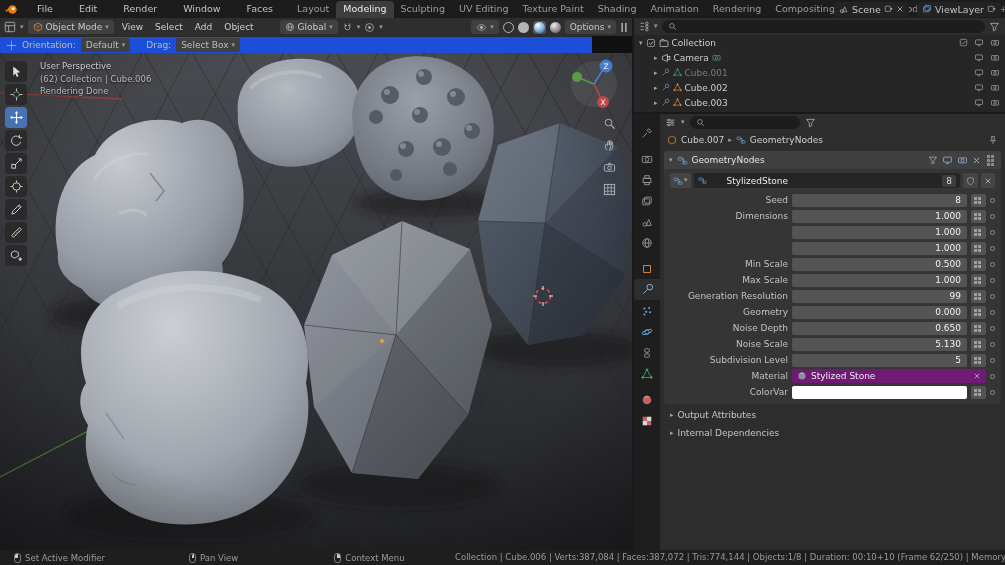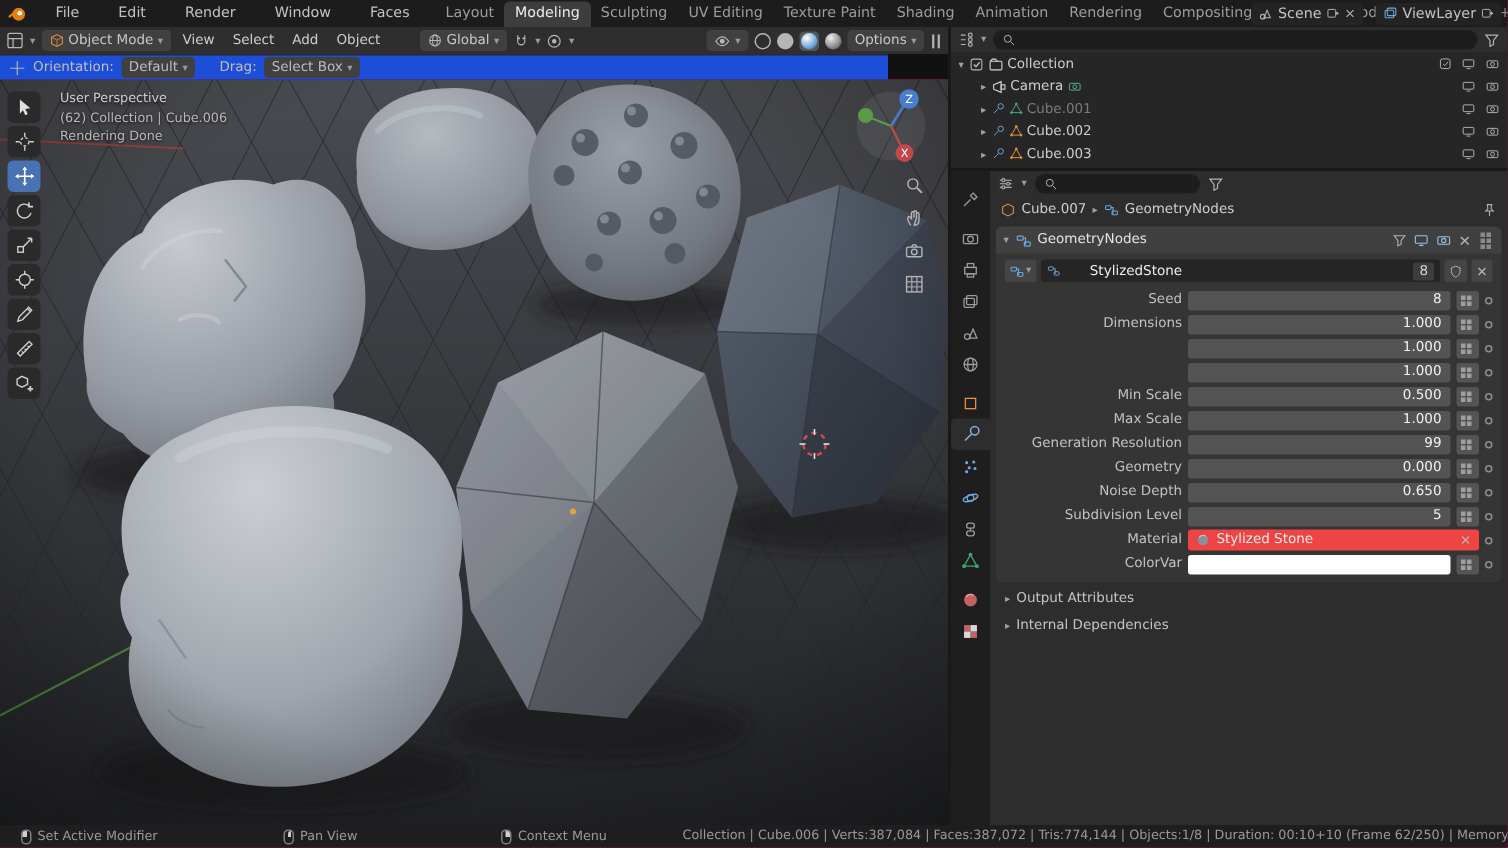--- a/index.html
+++ b/index.html
@@ -56,21 +56,21 @@
 #ngrow{display:flex;align-items:center;gap:3px;margin:4px 6px 5px;height:15px;}
 .ngbtn{height:15px;background:#454545;border-radius:2px;display:flex;align-items:center;gap:1px;padding:0 3px;}
 #ngfield{flex:1;height:15px;background:#252525;border-radius:2px;display:flex;align-items:center;gap:20px;padding:0 4px;color:#ededed;}
 #ngusers{margin-left:auto;background:#3d3d3d;border-radius:2px;padding:0 4px;line-height:12px;color:#d8d8d8;}
 .mrow{display:flex;align-items:center;height:14px;margin:2px 6px 0 0;gap:4px;}
 .mlabel{width:124px;text-align:right;color:#c2c2c2;flex:none;white-space:nowrap;overflow:hidden;}
 .mfield{flex:1;height:13px;background:#545454;border-radius:2px;display:flex;align-items:center;justify-content:flex-end;padding:0 6px;color:#f2f2f2;min-width:0;}
 .attr{width:15px;height:13px;background:#545454;border-radius:2px;flex:none;display:flex;align-items:center;justify-content:center;}
 .gridot{width:3px;height:3px;background:#9e9e9e;box-shadow:4px 0 #9e9e9e,0 4px #9e9e9e,4px 4px #9e9e9e;margin:-3px 3px 0 -3px;}
 .dot{width:5px;height:5px;border:1px solid #8f8f8f;border-radius:50%;flex:none;}
-.matfield{flex:1;height:14px;background:#ef4444;border-radius:2px;display:flex;align-items:center;gap:4px;padding:0 5px;color:#ececec;min-width:0;}
+.matfield{flex:1;height:14px;background:#701a75;border-radius:2px;display:flex;align-items:center;gap:4px;padding:0 5px;color:#ececec;min-width:0;}
 .colorfield{flex:1;height:13px;background:#ffffff;border-radius:2px;min-width:0;}
 .psection{display:flex;align-items:center;gap:4px;height:15px;padding:0 10px;color:#c5c5c5;margin-top:3px;}
 .arrow{font-size:7px;color:#a0a0a0;}
 .dragdots{width:3px;height:3px;background:#8a8a8a;box-shadow:0 4px #8a8a8a,0 8px #8a8a8a,-4px 0 #8a8a8a,-4px 4px #8a8a8a,-4px 8px #8a8a8a;margin:-8px 2px 0 6px;}
 
 #statusbar{position:absolute;left:0;top:550px;width:1005px;height:15px;background:#1e1e1e;display:flex;align-items:center;font-size:8.5px;color:#9a9a9a;padding:0 6px;z-index:6;}
 .mouse{width:7px;height:10px;border:1px solid #7e7e7e;border-radius:3px;position:relative;margin:0 4px 0 8px;flex:none;}
 .mouse i{position:absolute;left:0;top:0;width:3px;height:4px;background:#cfcfcf;border-radius:2px 0 0 0;}
 .mouse.mid i{left:2px;width:2.4px;}
 .mouse.rgt i{left:auto;right:0;border-radius:0 2px 0 0;}
@@ -983,20 +983,30 @@
             <span class="mlabel">Noise Depth</span>
             <span class="mfield">
               <span>0.650</span>
             </span>
             <span class="attr">
               <span class="gridot"></span>
             </span>
             <span class="dot"></span>
           </div>
         <div class="mrow">
+            <span class="mlabel">Noise Scale</span>
+            <span class="mfield">
+              <span>5.130</span>
+            </span>
+            <span class="attr">
+              <span class="gridot"></span>
+            </span>
+            <span class="dot"></span>
+          </div>
+        <div class="mrow">
             <span class="mlabel">Subdivision Level</span>
             <span class="mfield">
               <span>5</span>
             </span>
             <span class="attr">
               <span class="gridot"></span>
             </span>
             <span class="dot"></span>
           </div>
 

